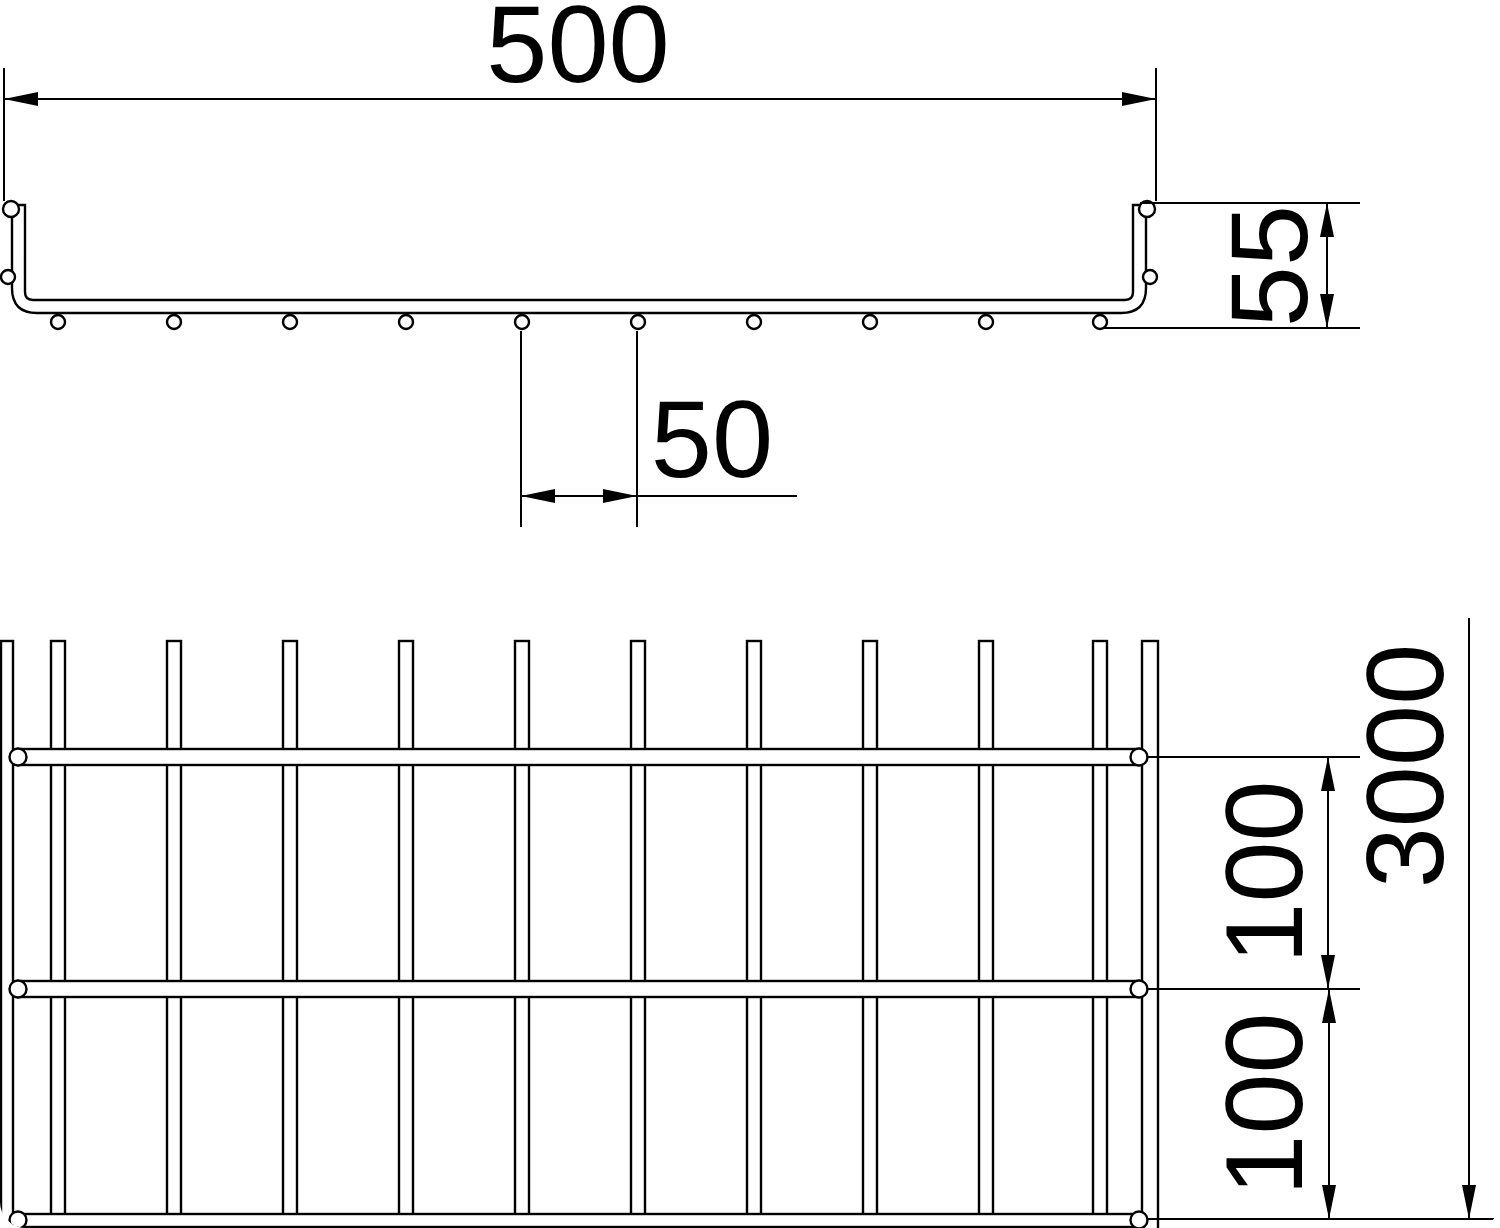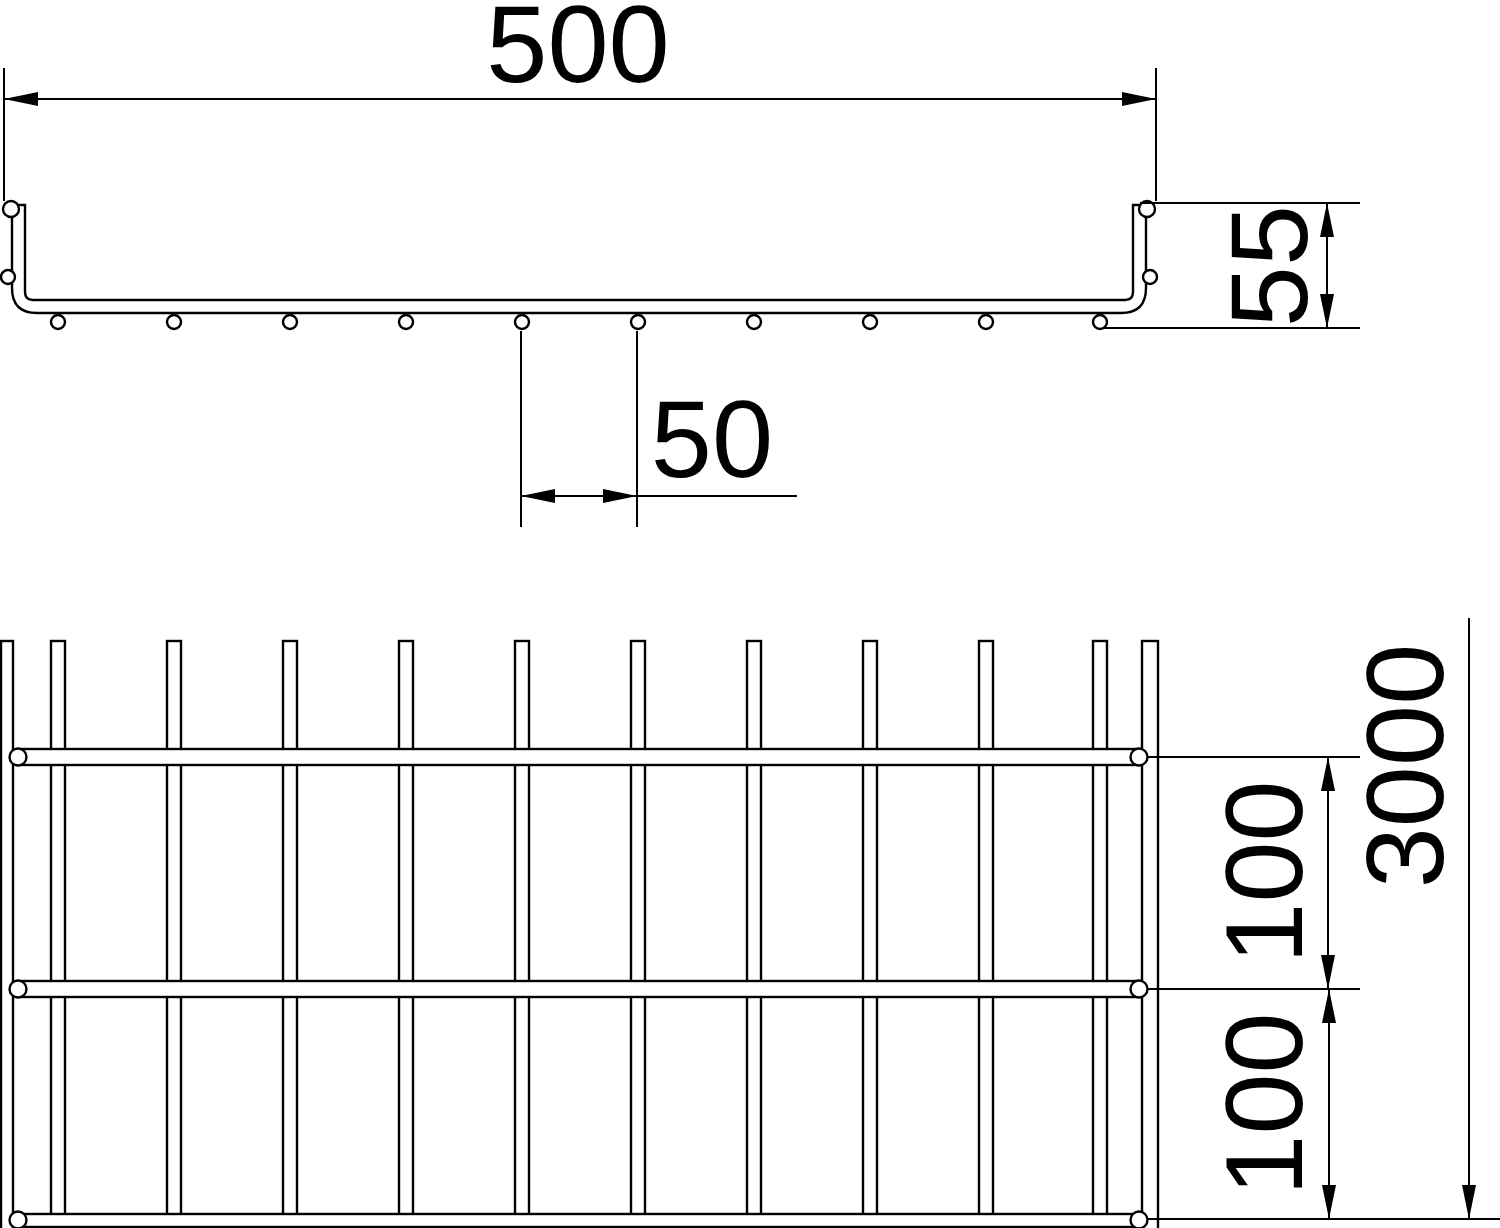--- a/index.html
+++ b/index.html
@@ -6,20 +6,21 @@
     margin: 0;
     padding: 0;
     background: #ffffff;
   }
   #stage {
     position: relative;
     width: 1500px;
     height: 1228px;
     background: #ffffff;
     overflow: hidden;
+    border-radius: 26px;
   }
   svg {
     display: block;
   }
   .dim-text {
     font-family: "Liberation Sans", "DejaVu Sans", sans-serif;
     font-size: 110px;
     fill: #000000;
   }
   .outline {

